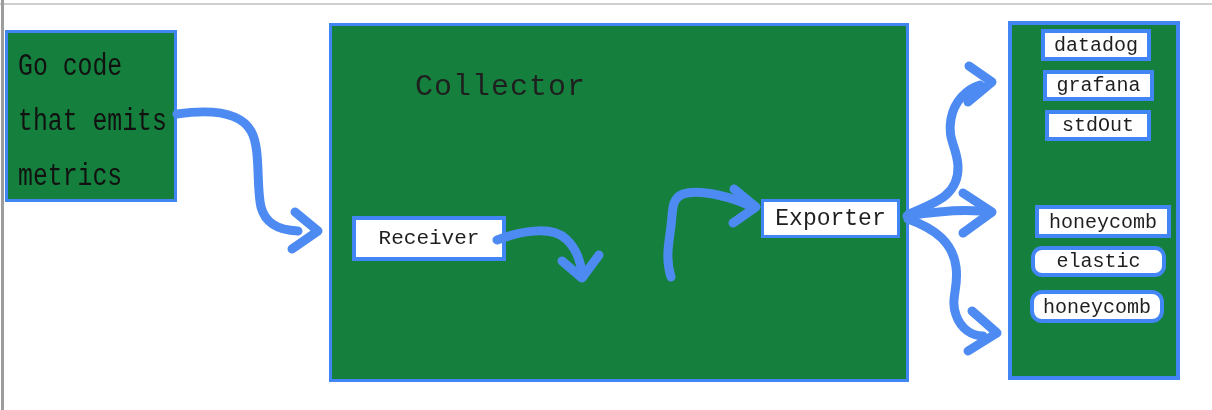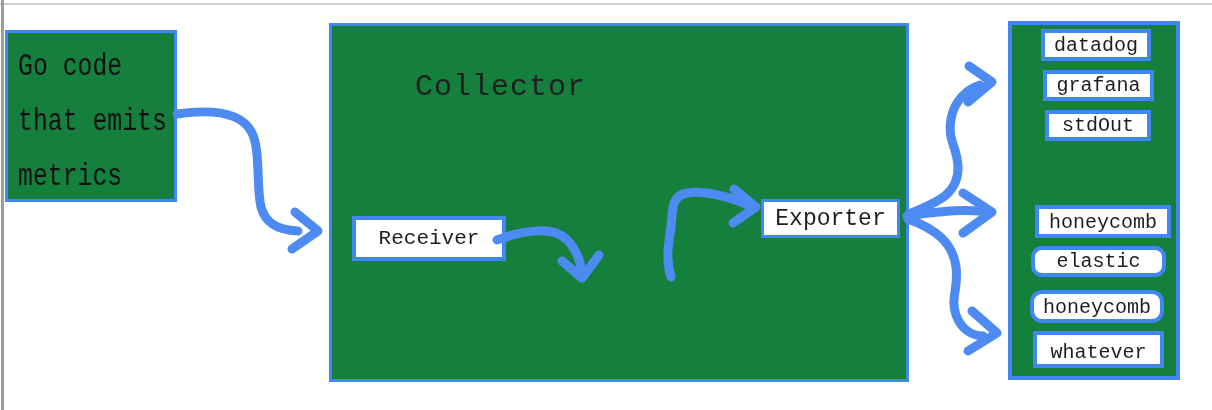--- a/index.html
+++ b/index.html
@@ -93,23 +93,20 @@
     </div>
   <div class="dest d4">
       <span>honeycomb</span>
     </div>
   <div class="dest d5">
       <span>elastic</span>
     </div>
   <div class="dest d6">
       <span>honeycomb</span>
     </div>
-  <div class="dest d7">
-      <span>whatever</span>
-    </div>
 
   <svg class="arrow-layer" viewBox="0 0 1212 410">
     <g fill="none" stroke-width="9" stroke-linecap="round" stroke-linejoin="round" stroke="#4d8bf2">
 
       <g>
         <path d="M 177 114 C 212 109 240 112 251 131 C 261 148 256 186 261 207 C 265 222 276 230 298 231"></path>
         <path d="M 295 212 L 318 231 L 292 249"></path>
       </g>
 
       <g>

